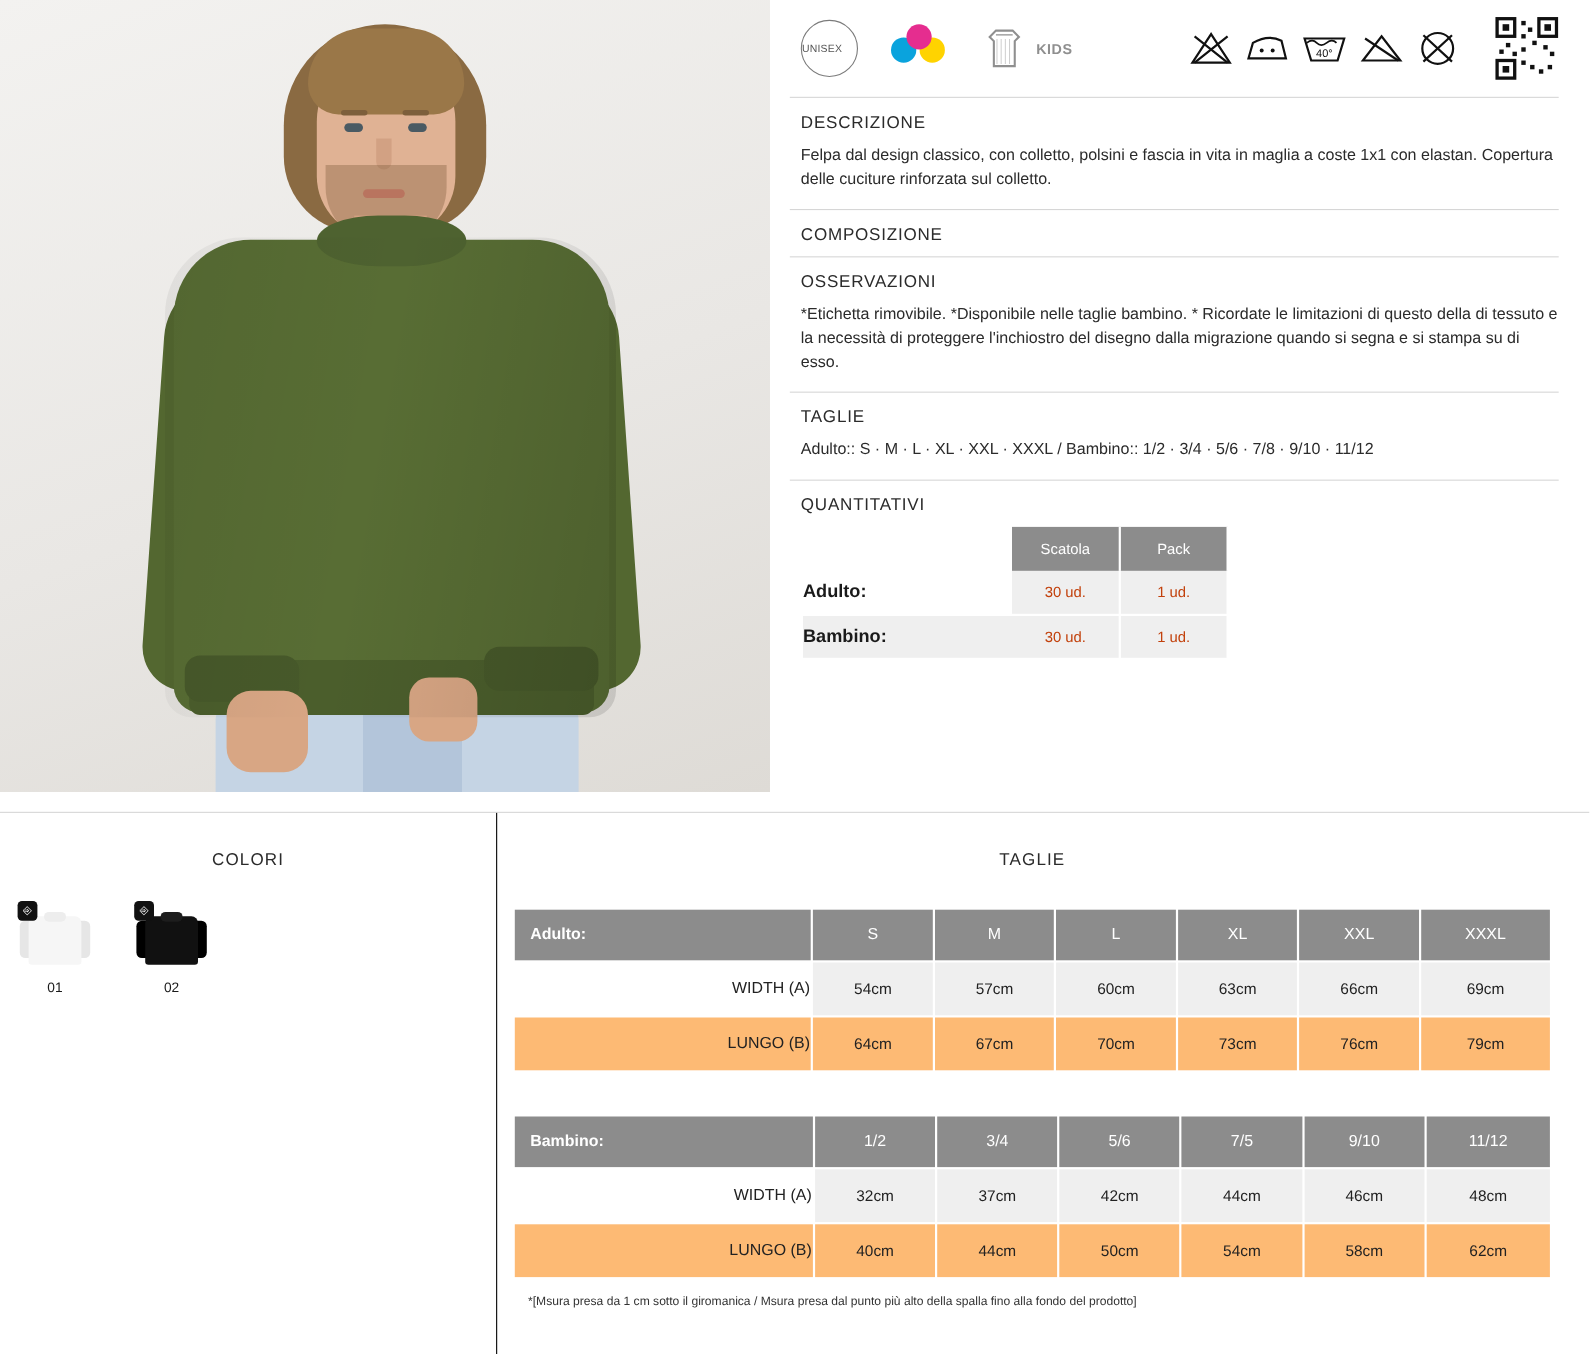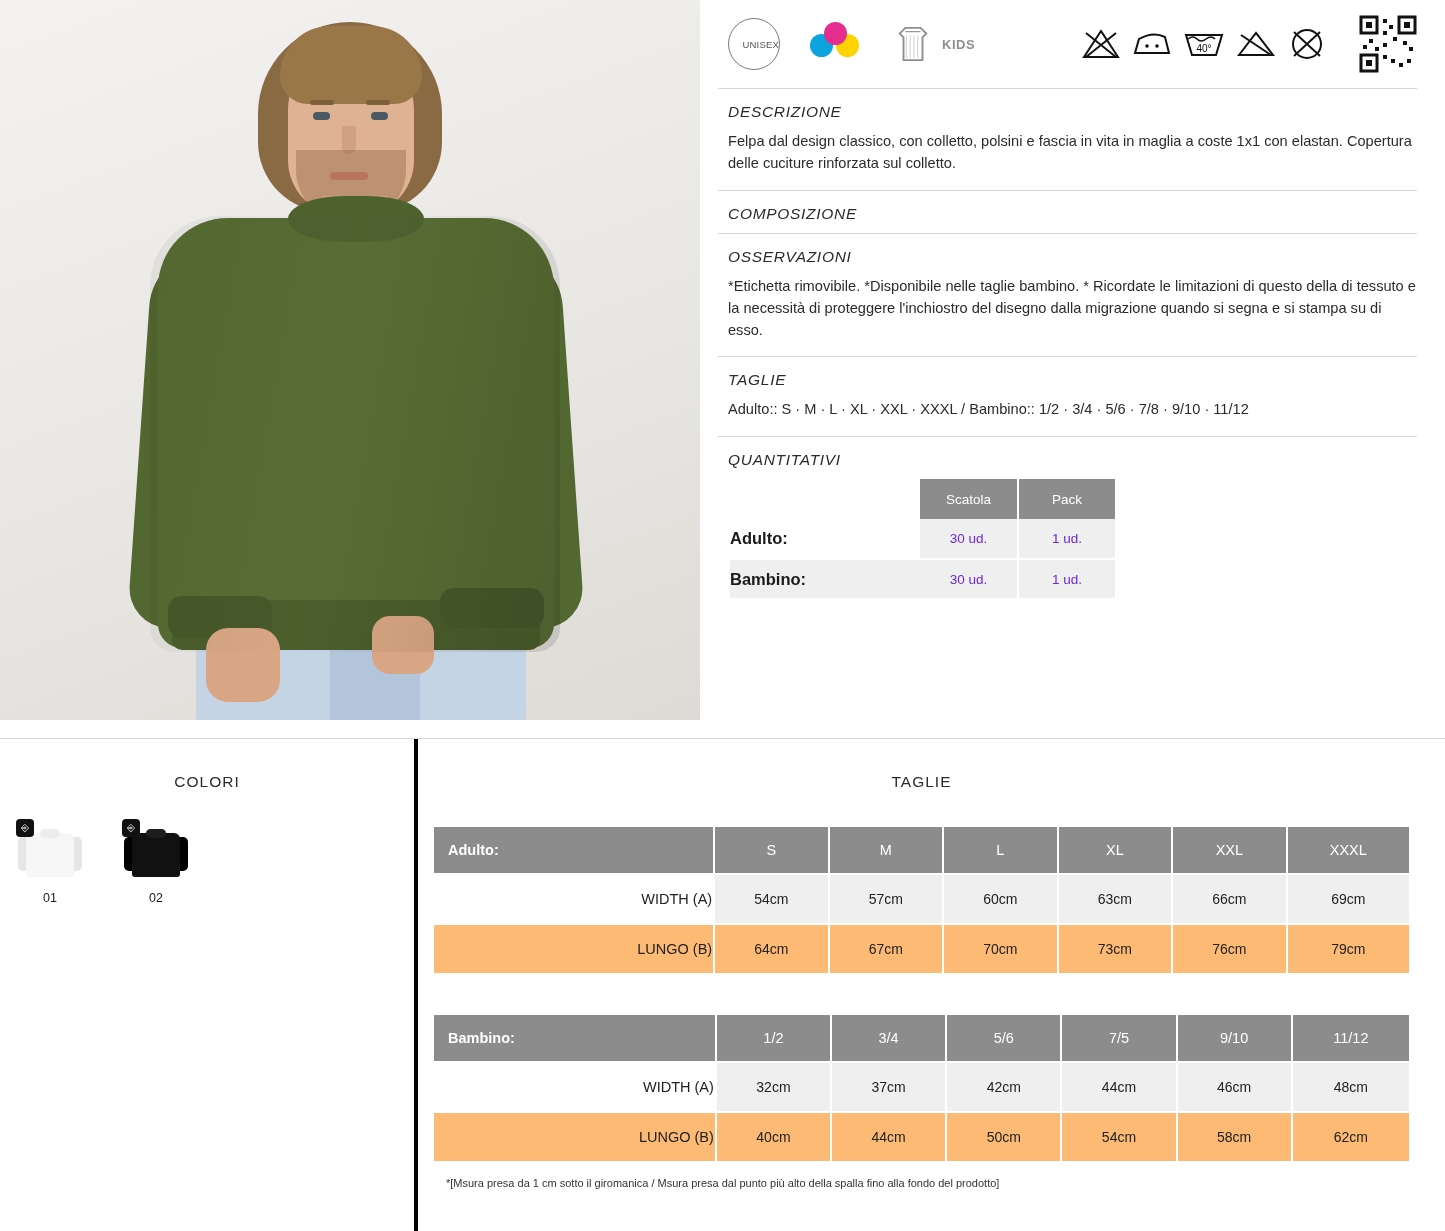--- a/index.html
+++ b/index.html
@@ -121,39 +121,38 @@
   .info {
     width: 745px; padding: 0 28px 0 18px;
   }
 
   .badges {
     display:flex; align-items:center; height:88px; position:relative;
     padding-left: 10px;
   }
   .badge-unisex {
     width:52px; height:52px; border-radius:50%; border:1.4px solid #7b7b7b;
-    display:flex; align-items:center; justify-content:flex-end;
+    display:flex; align-items:center; justify-content:flex-start;
     font-size:9.5px; color:#555; letter-spacing:.2px;
   }
   .badge-colors { margin-left:30px; position:relative; width:50px; height:44px; }
   .dot { position:absolute; width:23px; height:23px; border-radius:50%; }
   .dot.c { left:0; top:12px; background:#0aa3dd; }
   .dot.m { left:14px; top:0; background:#e52d8f; }
   .dot.y { left:26px; top:12px; background:#ffd300; }
   .badge-kids { margin-left:34px; display:flex; align-items:center; gap:10px; }
   .kids-icon { width:38px; height:40px; }
   .kids-label { font-size:13px; color:#8f8f8f; font-weight:bold; letter-spacing:.5px; }
   .care-icons { margin-left:auto; display:flex; align-items:center; gap:9px; }
   .qr { width:58px; height:58px; margin-left:22px; }
 
   .section { padding: 0 0 0 10px; }
   .sec-title {
     font-size:15.5px; letter-spacing:.7px; color:#2b2b2b; font-weight:normal;
     margin: 14px 0 10px 0;
-    font-style: italic;
   }
   .sec-body {
     font-size:14.6px; line-height:1.5; color:#2b2b2b; margin:0 0 15px 0;
   }
   .divider { height:1px; background:#d6d6d6; margin:0; }
 
   
   .qty-wrap { padding-left:10px; margin-top:10px; }
   .qty-table { border-collapse:collapse; margin-left:2px; }
   .qty-table td, .qty-table th { padding:0; }
@@ -163,26 +162,26 @@
     width:98px; height:40px; text-align:center; vertical-align:middle;
     border-right:2px solid #fff;
   }
   .qty-rowlabel {
     font-size:16.5px; font-weight:bold; color:#1a1a1a; height:40px;
     padding-left:12px; background:#efefef; border-bottom:2px solid #fff;
   }
   .qty-rowlabel.alt { background:#ffffff; }
   .qty-cell {
     background:#efefef; text-align:center; font-size:13.5px; height:40px;
-    border-right:2px solid #fff; border-bottom:2px solid #fff; color:#6d28d9;
+    border-right:2px solid #fff; border-bottom:2px solid #fff; color:#c2410c;
   }
 
   
   .bottom { display:flex; width:1445px; border-top:1px solid #d6d6d6; }
-  .colors-col { width:418px; border-right:4px solid #000000; min-height:493px; padding-top:18px;}
+  .colors-col { width:452px; border-right:1px solid #000000; min-height:493px; padding-top:18px;}
   .col-title {
     text-align:center; font-size:15.5px; letter-spacing:1px; color:#2b2b2b; margin: 16px 0 34px 0;
   }
   .swatches { display:flex; gap:34px; padding-left:14px; }
   .swatch { width:72px; text-align:center; }
   .sw-img { width:64px; height:56px; margin:0 auto; position:relative; }
   .sw-body { position:absolute; left:8px; top:8px; width:48px; height:44px; border-radius:6px 6px 3px 3px; }
   .sw-sleeve-l { position:absolute; left:0; top:12px; width:14px; height:34px; border-radius:5px; }
   .sw-sleeve-r { position:absolute; right:0; top:12px; width:14px; height:34px; border-radius:5px; }
   .sw-collar { position:absolute; left:22px; top:4px; width:20px; height:9px; border-radius:9px; }

